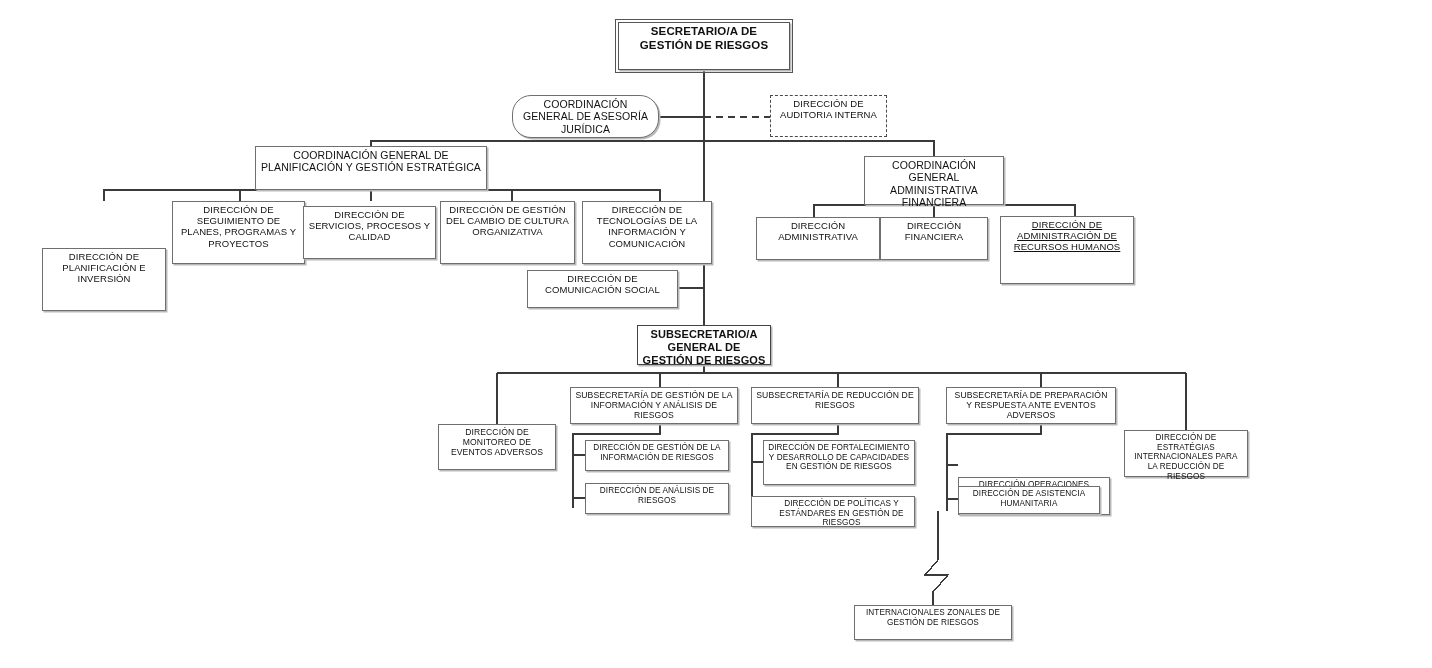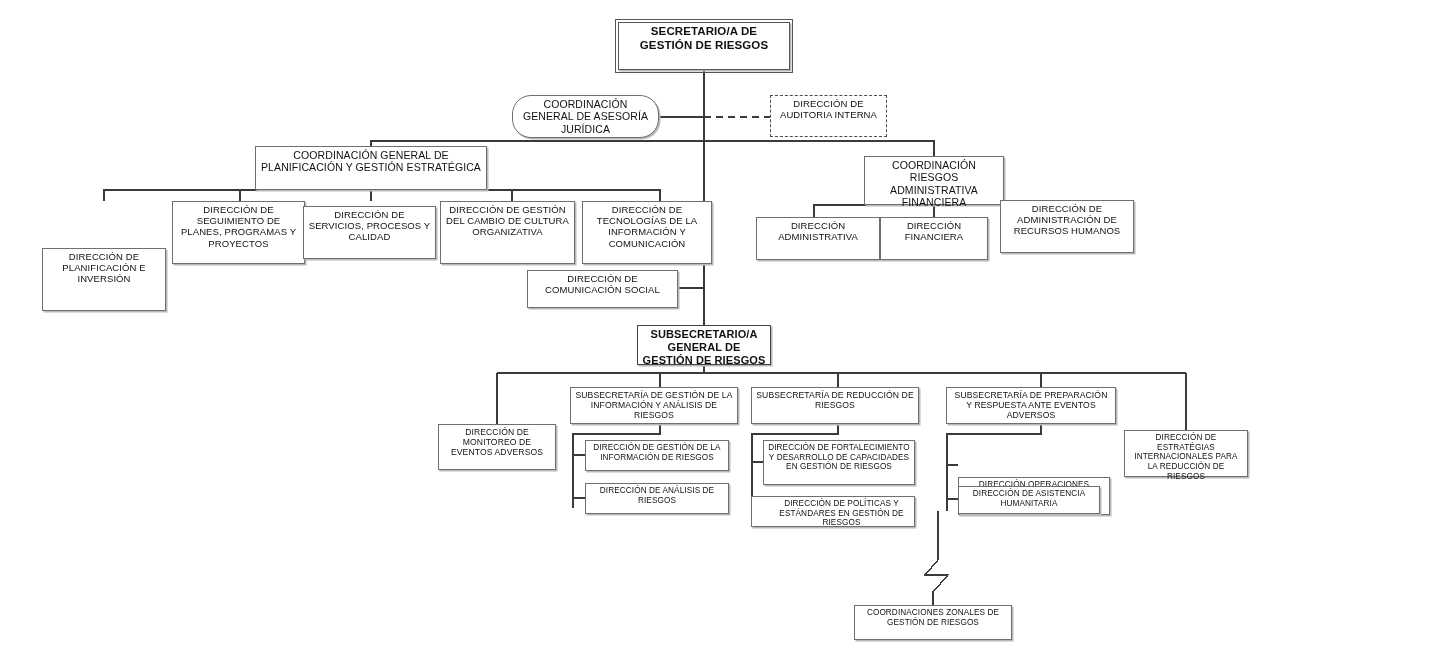--- a/index.html
+++ b/index.html
@@ -127,32 +127,32 @@
 
   <div class="node dir" style="left:582px;top:201px;width:130px;height:63px;">
     <span>DIRECCIÓN DE TECNOLOGÍAS DE LA INFORMACIÓN Y COMUNICACIÓN</span>
   </div>
 
   <div class="node dir" style="left:440px;top:201px;width:135px;height:63px;">
     <span>DIRECCIÓN DE GESTIÓN DEL CAMBIO DE CULTURA ORGANIZATIVA</span>
   </div>
 
   <div class="node coord" style="left:864px;top:156px;width:140px;height:49px;">
-    <span>COORDINACIÓN RIESGOS ADMINISTRATIVA FINANCIERA</span>
+    <span>COORDINACIÓN GENERAL ADMINISTRATIVA FINANCIERA</span>
   </div>
 
   <div class="node dir" style="left:756px;top:217px;width:124px;height:43px;">
     <span>DIRECCIÓN ADMINISTRATIVA</span>
   </div>
 
   <div class="node dir" style="left:880px;top:217px;width:108px;height:43px;">
     <span>DIRECCIÓN FINANCIERA</span>
   </div>
 
-  <div class="node dir" style="left:1000px;top:200px;width:134px;height:53px;">
+  <div class="node dir" style="left:1000px;top:216px;width:134px;height:68px;text-decoration:underline;">
     <span>DIRECCIÓN DE ADMINISTRACIÓN DE RECURSOS HUMANOS</span>
   </div>
 
   <div class="node dir" style="left:527px;top:270px;width:151px;height:38px;">
     <span>DIRECCIÓN DE COMUNICACIÓN SOCIAL</span>
   </div>
 
   <div class="node lvl-sub" style="left:637px;top:325px;width:134px;height:40px;">
     <span>SUBSECRETARIO/A GENERAL DE GESTIÓN DE RIESGOS</span>
   </div>
@@ -195,16 +195,16 @@
 
   <div class="node sub2" style="left:958px;top:486px;width:142px;height:28px;">
     <span>DIRECCIÓN DE ASISTENCIA HUMANITARIA</span>
   </div>
 
   <div class="node sub2" style="left:1124px;top:430px;width:124px;height:47px;">
     <span>DIRECCIÓN DE ESTRATÉGIAS INTERNACIONALES PARA LA REDUCCIÓN DE RIESGOS</span>
   </div>
 
   <div class="node sub2" style="left:854px;top:605px;width:158px;height:35px;">
-    <span>COORDINACIONES ZONALES DE GESTIÓN DE RIESGOS</span>
+    <span>INTERNACIONALES ZONALES DE GESTIÓN DE RIESGOS</span>
   </div>
 
 </div>
 
 </body></html>

